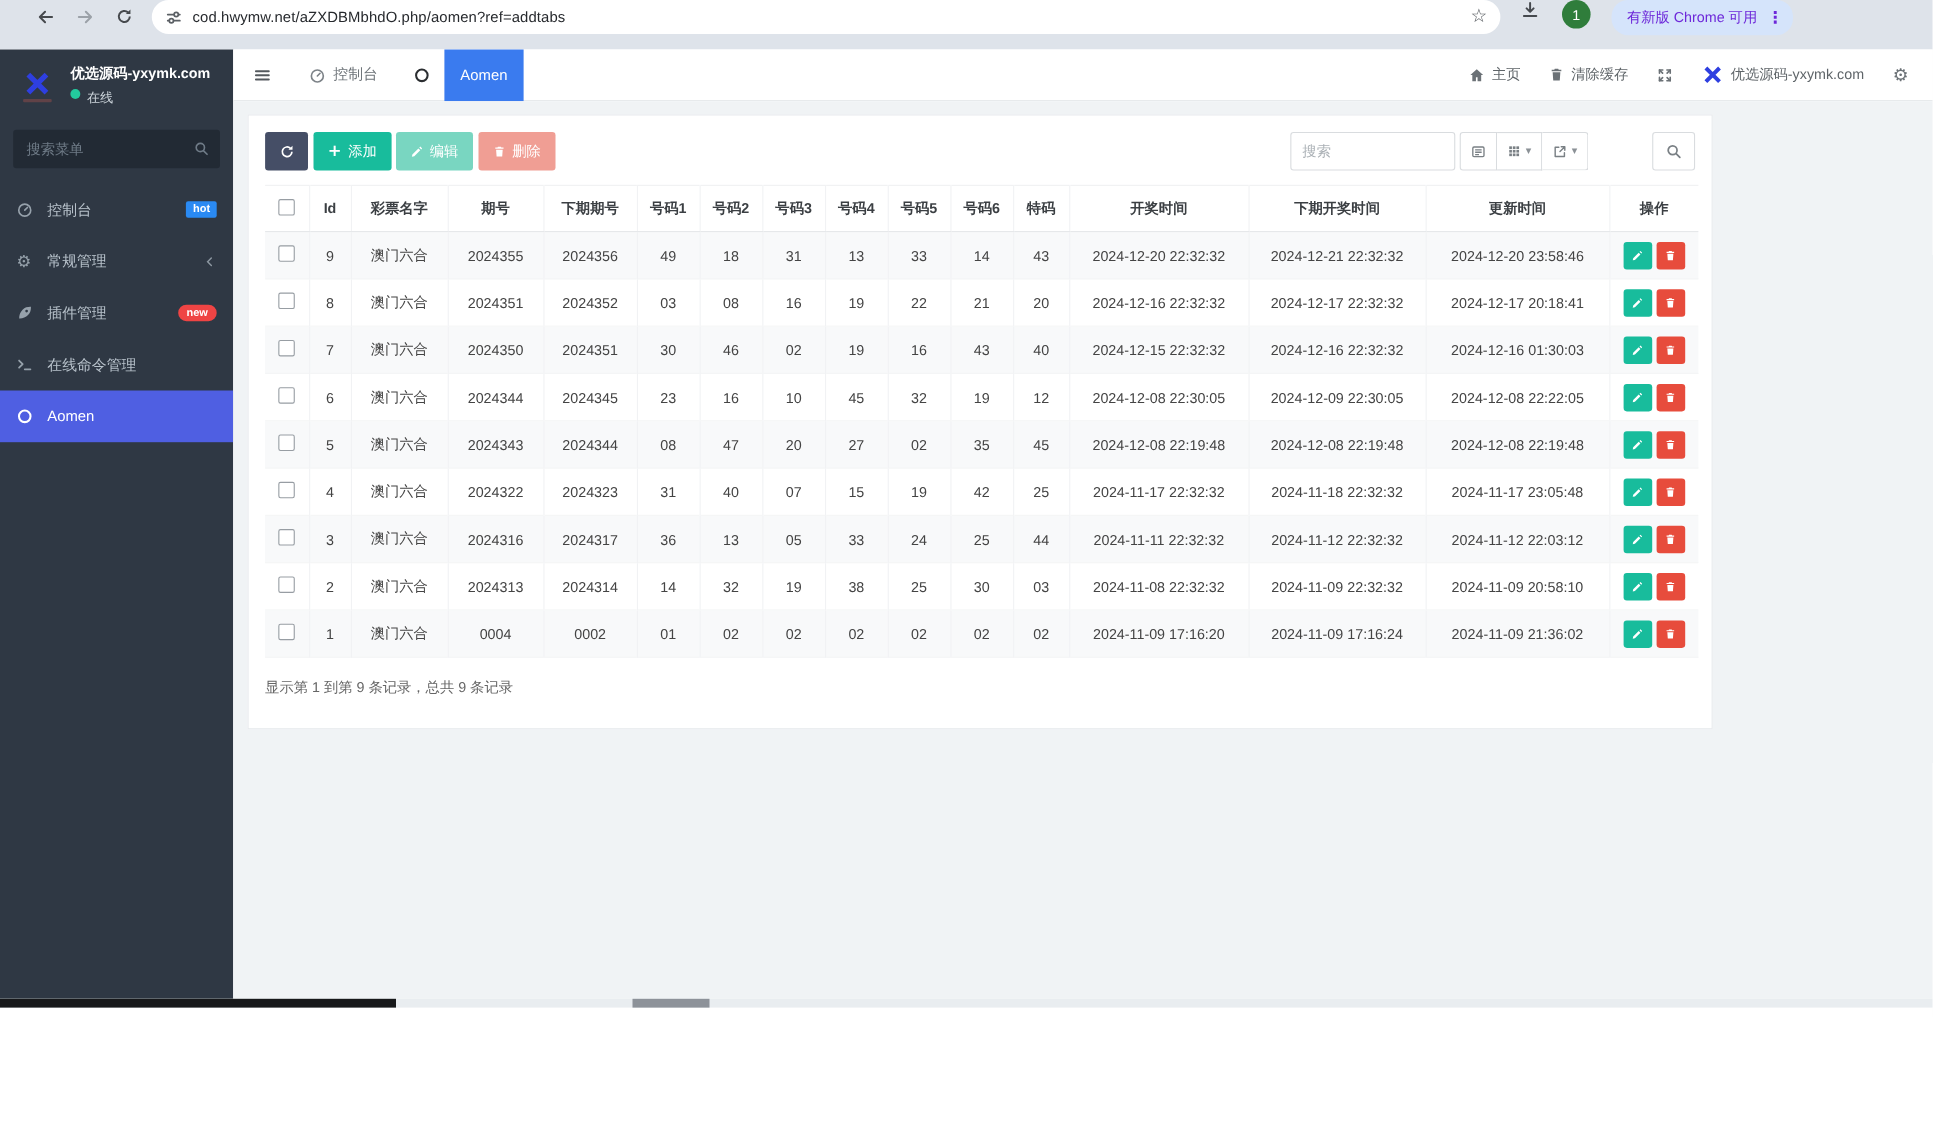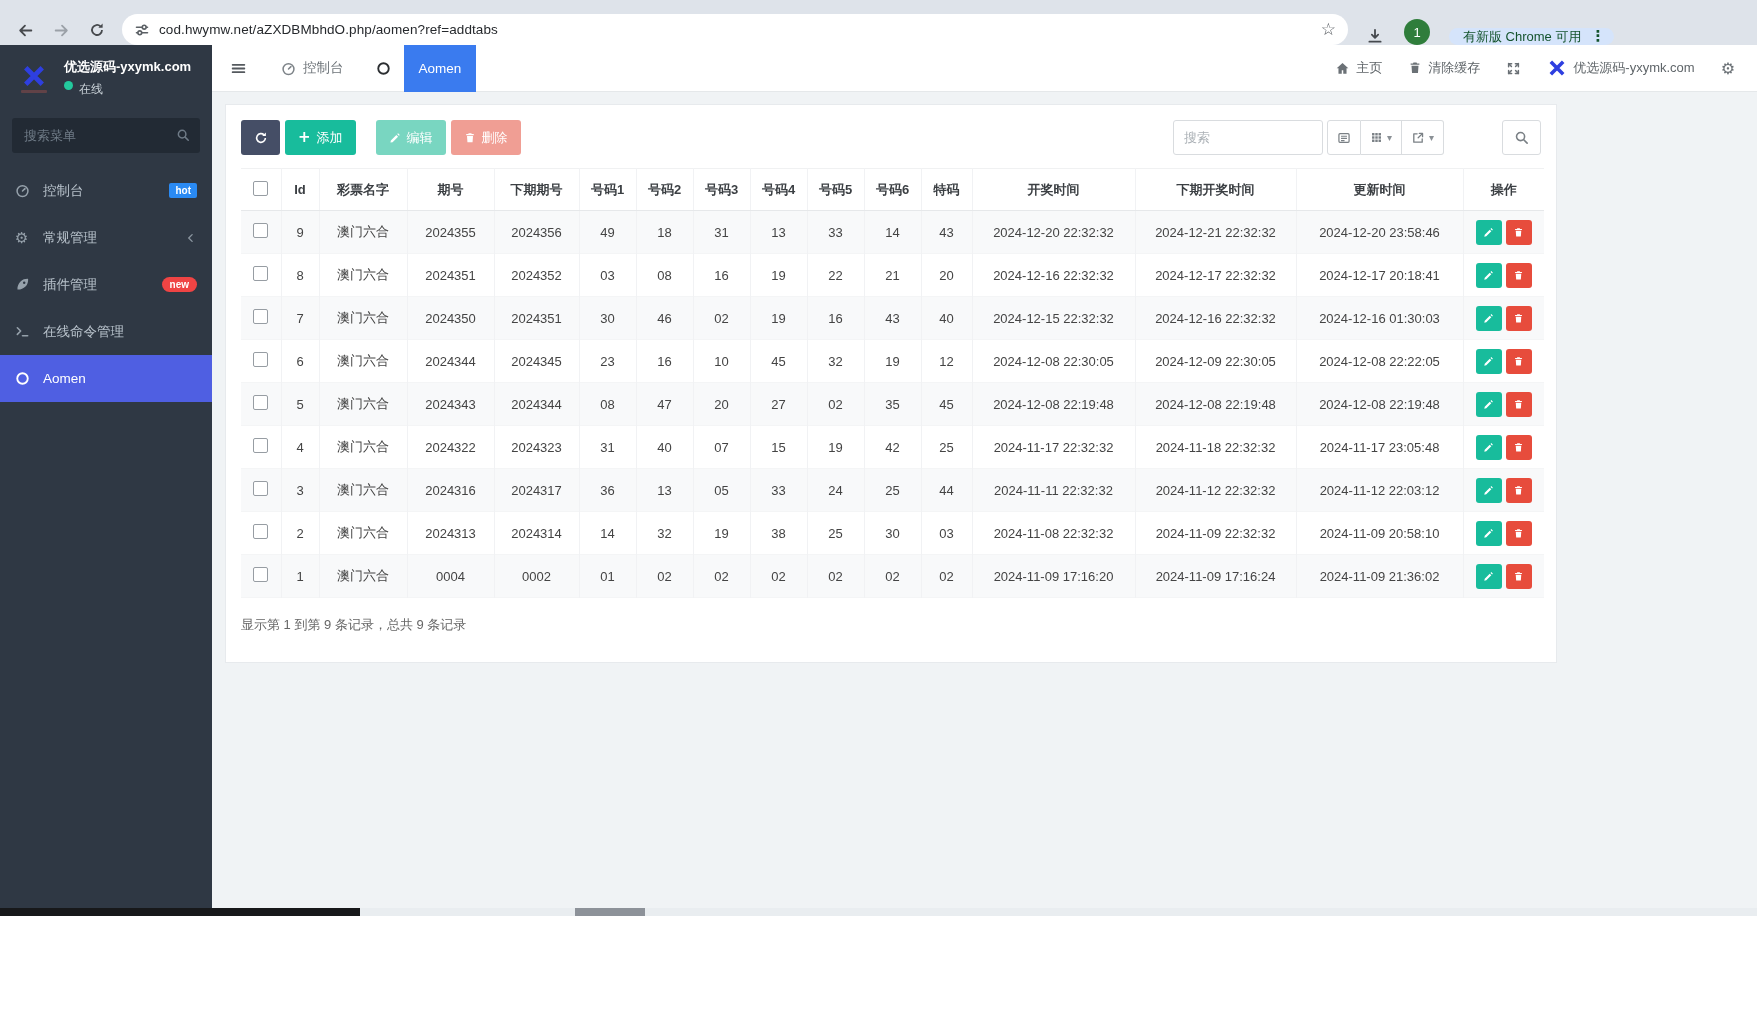--- a/index.html
+++ b/index.html
@@ -1,33 +1,33 @@
 <!DOCTYPE html>
 <html><head>
 <meta charset="utf-8">
 <style>
   * { box-sizing: border-box; margin: 0; padding: 0; }
   html,body { width:1757px; height:1024px; overflow:hidden; background:#fff;
     font-family:"Liberation Sans","DejaVu Sans",sans-serif; }
   .i { display:inline-block; vertical-align:middle; flex:none; }
 
   
-  #chrome-bar { height:45px; background:#dee3ea; display:flex; align-items:flex-end; padding:0 10px; gap:6px; }
+  #chrome-bar { height:45px; background:#dee3ea; display:flex; align-items:flex-start; padding:0 26px; gap:6px; }
   .chrome-btn { width:30px; height:30px; display:flex; align-items:center; justify-content:center; color:#46494d; border-radius:50%; }
   .chrome-btn.disabled { color:#9ba1a8; }
   #omnibox { width:1226px; height:31px; margin-left:4px; background:#fff; border-radius:16px;
     display:flex; align-items:center; padding:0 12px; gap:9px; }
   #omnibox .url { flex:1; font-size:13.5px; color:#26292d; letter-spacing:.1px; white-space:nowrap; overflow:hidden; }
   .glyph { font-family:"DejaVu Sans",sans-serif; }
   #star { font-size:17px; color:#55595e; line-height:1; }
   #dl-icon { color:#45494e; margin-left:12px; }
   #profile-badge { width:26px; height:26px; border-radius:50%; background:#2f7d3b; color:#fff; font-size:13px;
     display:flex; align-items:center; justify-content:center; margin-left:14px; }
-  #update-chip { margin-left:13px; height:17px; background:#d5e4fb; color:#14532d; border-radius:15px;
-    display:flex; align-items:center; gap:9px; padding:0 9px 0 14px; font-size:13px; white-space:nowrap;margin-top:23px; }
+  #update-chip { margin-left:13px; height:32px; background:#d5e4fb; color:#6d28d9; border-radius:15px;
+    display:flex; align-items:center; gap:9px; padding:0 9px 0 14px; font-size:13px; white-space:nowrap; }
   #update-chip .more { font-size:15px; font-weight:bold; line-height:1; }
 
   
   #app { height:863px; display:flex; }
 
   
   #sidebar { width:212px; background:#2f3844; color:#b8c2cb; flex:none; display:flex; flex-direction:column; }
   #side-title { height:47px; background:#29313c; color:#fff; font-size:17px; display:flex; align-items:center; justify-content:center; }
   #side-profile { display:flex; align-items:center; gap:10px; padding:13px 14px 10px; }
   #side-logo { width:40px; height:40px; display:flex; flex-direction:column; align-items:center; justify-content:center; gap:2px; }
@@ -67,21 +67,21 @@
 
   #content { flex:1; background:#f0f3f5; overflow:hidden; }
   #panel { width:1332px; margin:12px 0 0 13px; background:#fff; border:1px solid #e7eaed; padding:15px 15px 28px; }
 
   
   #tbar { display:flex; align-items:center; }
   .btn { height:35px; border:none; border-radius:3px; color:#fff; font-size:13px; font-family:inherit;
     display:inline-flex; align-items:center; gap:6px; padding:0 13px; cursor:pointer; }
   #btn-refresh { background:#454e66; width:39px; justify-content:center; padding:0; }
   #btn-add { background:#18bc9c; margin-left:5px; }
-  #btn-edit { background:#79d6c1; margin-left:20px; cursor:default; }
+  #btn-edit { background:#79d6c1; margin-left:4px; cursor:default; }
   #btn-del { background:#f09e94; margin-left:5px; cursor:default; }
   .btn .plus { font-size:15px; font-weight:bold; line-height:1; }
   #tbar-right { margin-left:auto; display:flex; align-items:center; }
   #tbl-search { width:150px; height:35px; border:1px solid #d9dcdf; border-radius:3px; padding:0 10px;
     font-size:13px; font-family:inherit; color:#555; outline:none; }
   #tbl-search::placeholder { color:#aab0b5; }
   .icon-group { display:flex; margin-left:4px; }
   .ibtn { height:35px; background:#fff; border:1px solid #d9dcdf; color:#7a8085; display:inline-flex;
     align-items:center; justify-content:center; padding:0 9px; gap:4px; cursor:pointer; }
   .icon-group .ibtn + .ibtn { border-left:none; }

